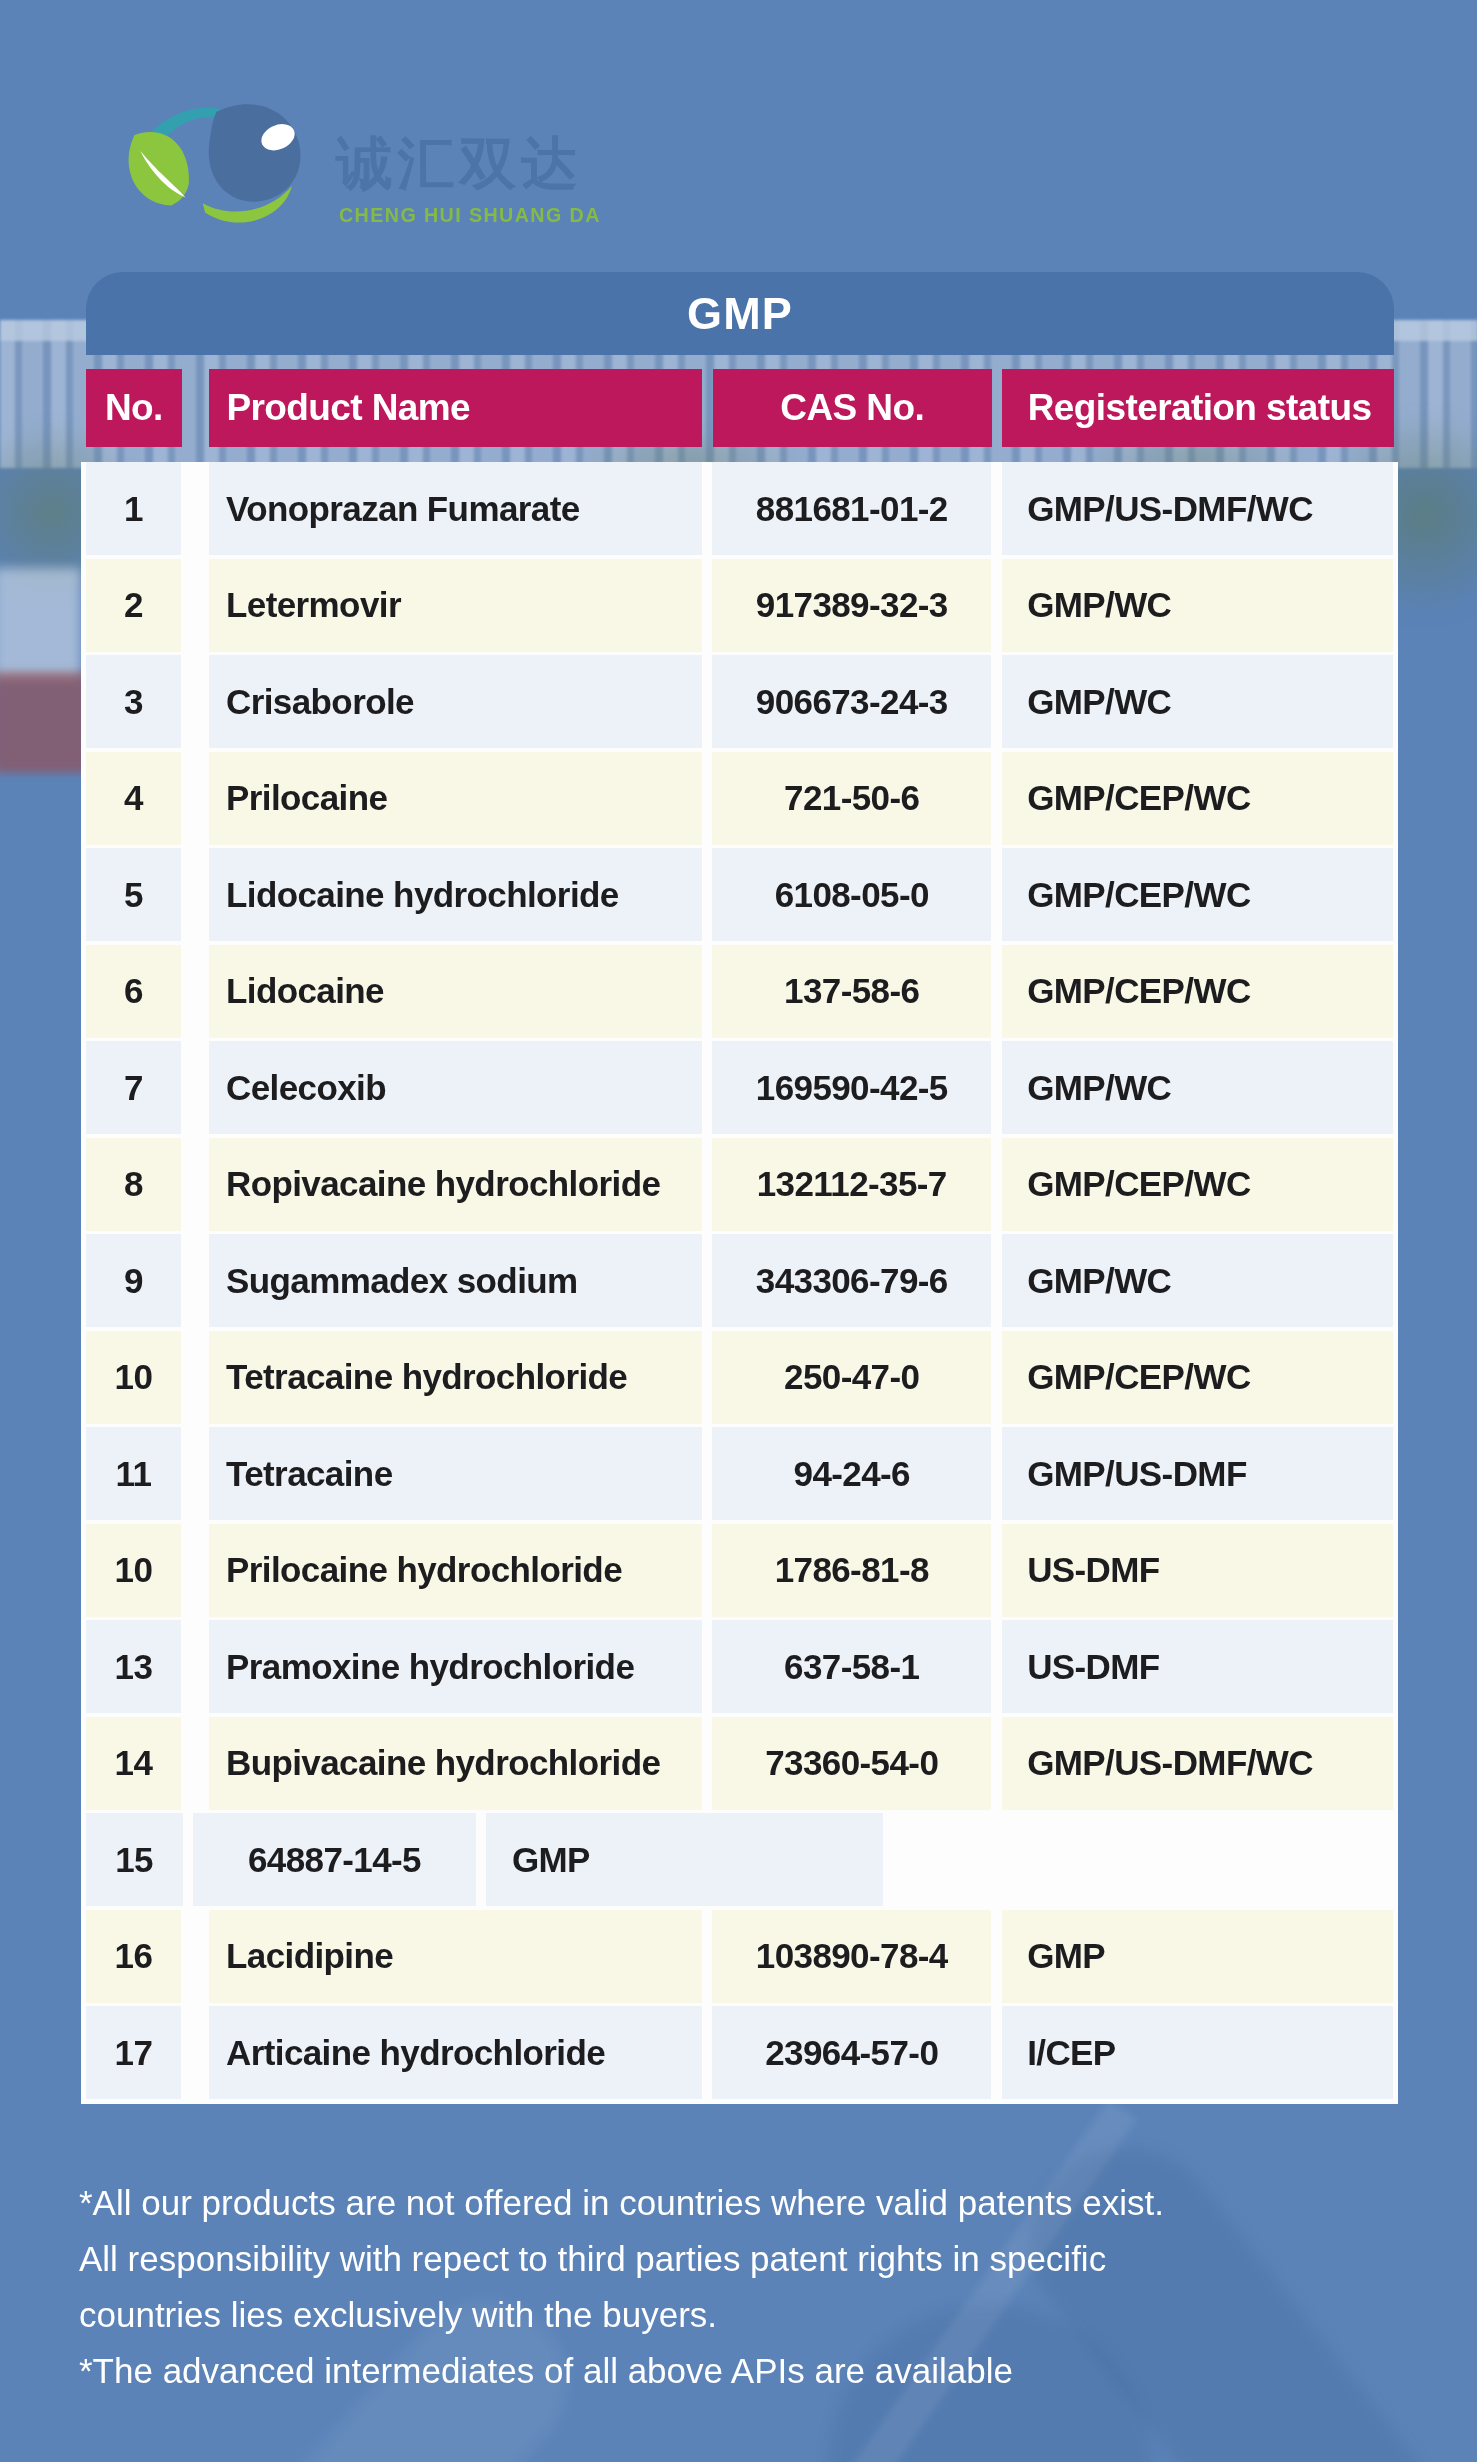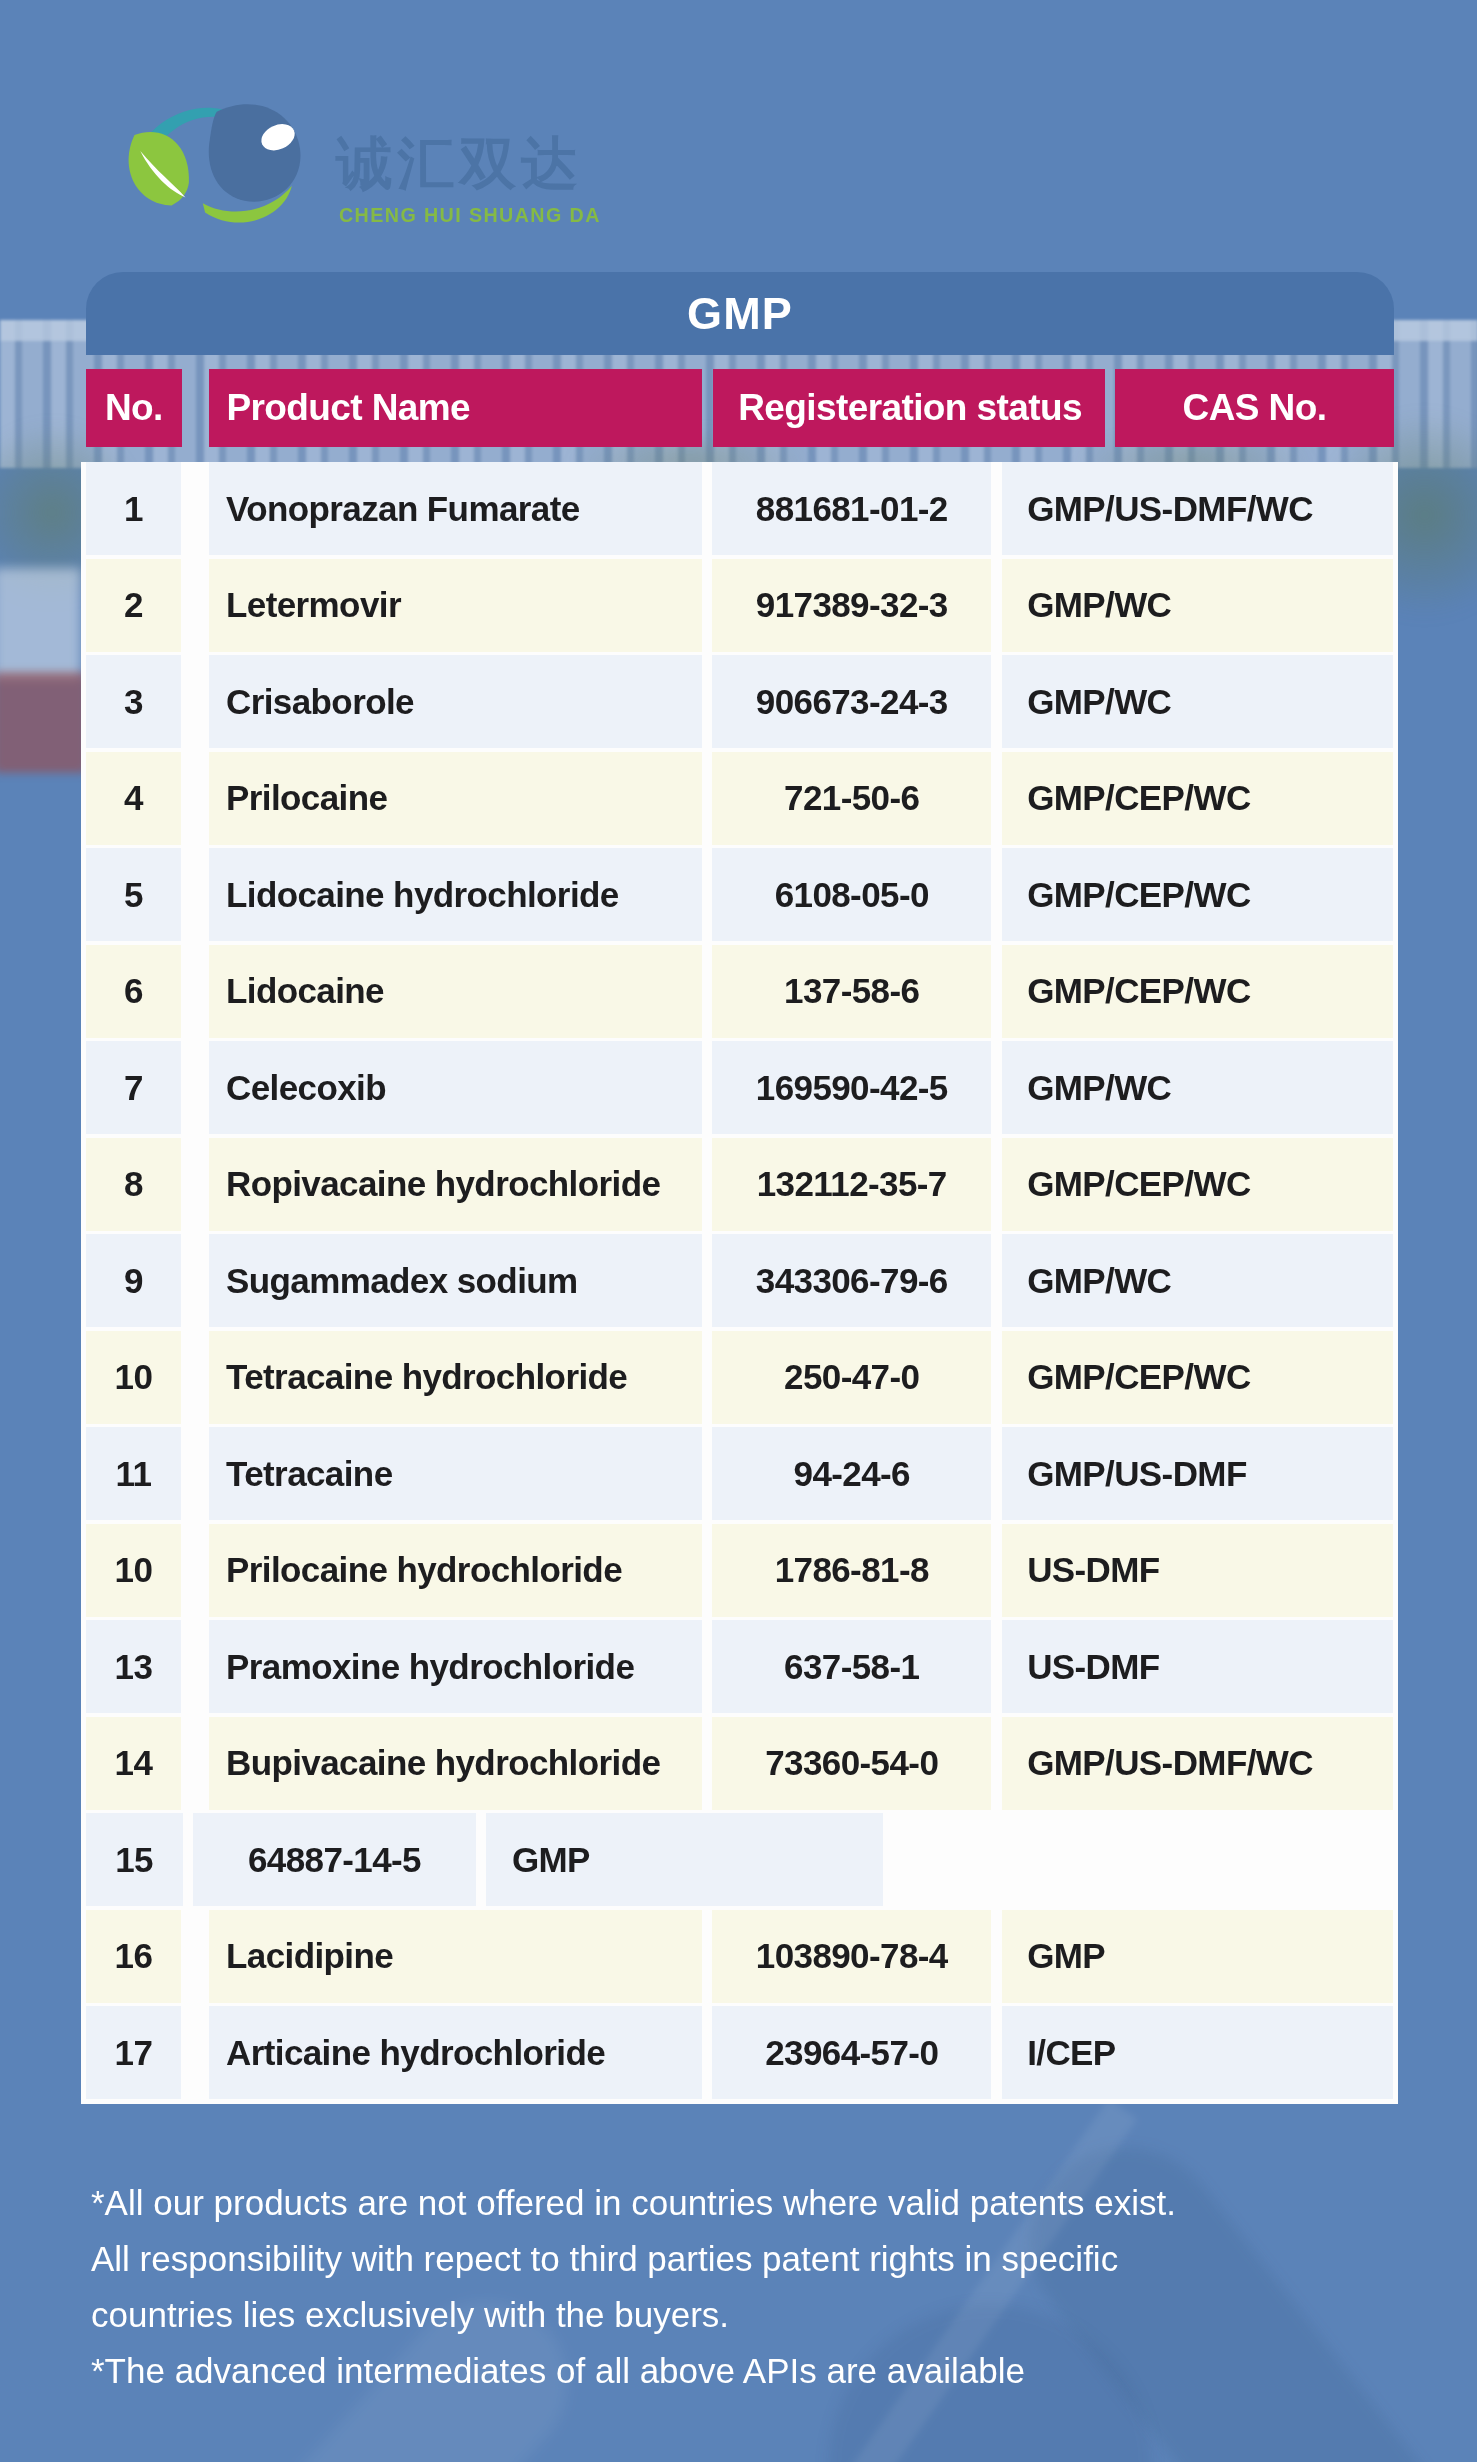--- a/index.html
+++ b/index.html
@@ -69,21 +69,21 @@
   .row.odd  .cell{background:#edf2f9;}
   .row.even .cell{background:#f9f8e7;}
   .cell{display:flex; align-items:center; justify-content:center;
     font-size:35px; font-weight:bold; color:#1d1d1f; letter-spacing:-0.6px;}
   .c-no{width:97px;}
   .c-name{width:500px; justify-content:flex-start; padding-left:17.4px; box-sizing:border-box;margin-left:17px;}
   .c-cas{width:283px;}
   .c-status{width:397px; justify-content:flex-start; padding-left:25.5px; box-sizing:border-box;}
 
   
-  .footer{position:absolute; left:91px; top:2175px; width:1320px;
+  .footer{position:absolute; left:79px; top:2175px; width:1320px;
     color:#ffffff; font-size:35px; line-height:56px; font-weight:normal;}
   .footer div{white-space:nowrap;}
 </style>
 </head>
 <body>
 
 <div id="canvas">
 
   <div class="photo-band"></div>
   <div class="tree t1"></div>
@@ -111,22 +111,22 @@
     <div class="brand-en">CHENG HUI SHUANG DA</div>
   </div>
 
   <div class="gmp-banner">
     <span>GMP</span>
   </div>
 
   <div class="thead">
     <div class="th c-no">No.</div>
     <div class="th c-name">Product Name</div>
+    <div class="th c-cas">CAS No.</div>
     <div class="th c-status">Registeration status</div>
-    <div class="th c-cas">CAS No.</div>
   </div>
 
   <div class="tbody" id="tbody">
       <div class="row odd">
       <div class="cell c-no">1</div>
       <div class="cell c-name">Vonoprazan Fumarate</div>
       <div class="cell c-cas">881681-01-2</div>
       <div class="cell c-status">GMP/US-DMF/WC</div>
     </div>
       <div class="row even">

